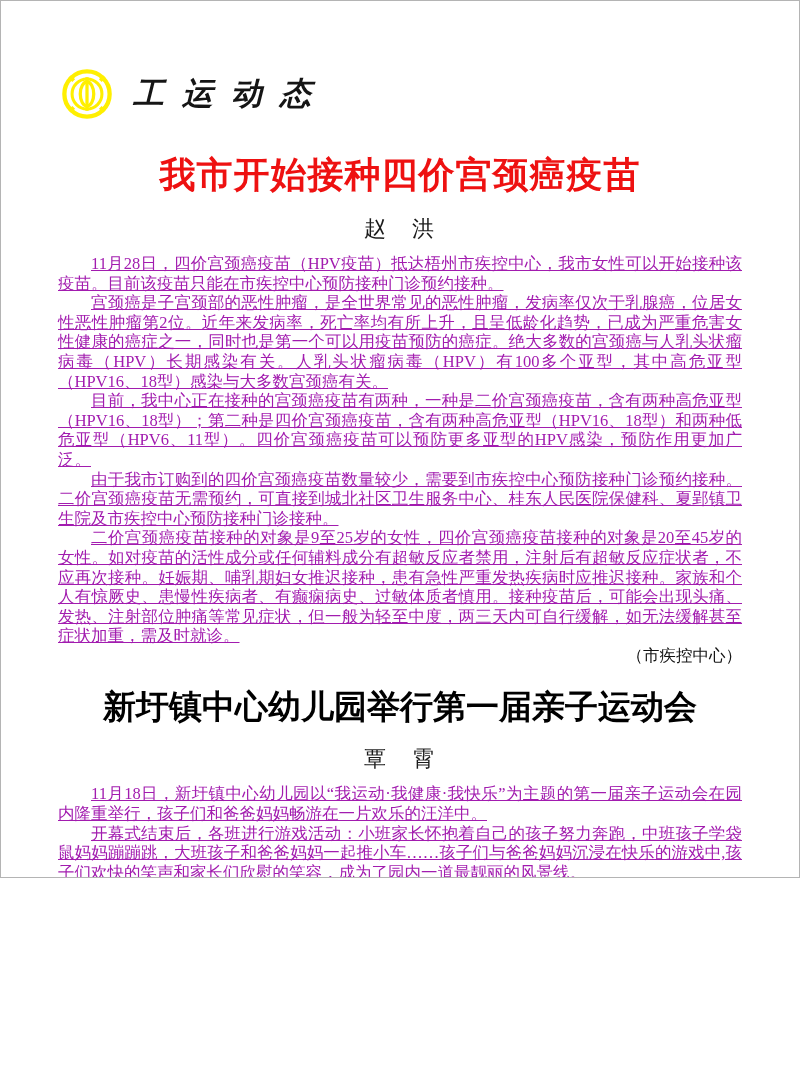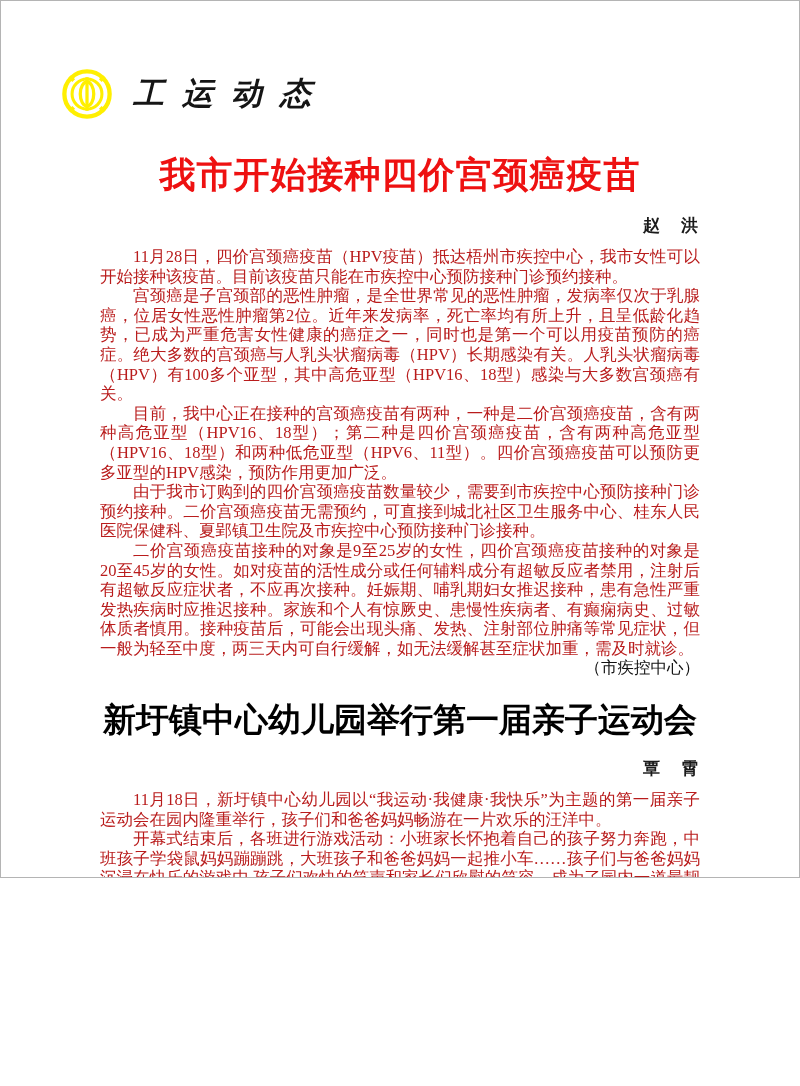--- a/index.html
+++ b/index.html
@@ -27,44 +27,44 @@
   }
   .emblem svg { display: block; }
   .masthead-text {
     font-weight: bold;
     font-style: italic;
     font-size: 31px;
     letter-spacing: 18px;
     color: #151515;
     font-family: "Liberation Serif", serif;
   }
-  article { padding: 0 99px; }
+  article { padding: 0 57px; }
   .article-title {
     text-align: center;
     font-weight: bold;
     font-family: "Liberation Serif", serif;
     white-space: nowrap;
   }
   .title-1 { font-size: 36px; letter-spacing: 1px; margin-top: 26px; }
   .title-2 { font-size: 33px; letter-spacing: 0px; margin-top: 20px; }
   .author {
-    text-align: right;
-    font-size: 17px;
+    text-align: center;
+    font-size: 22px;
     color: #1a1a1a;
     margin-top: 14px;
     margin-bottom: 10px;
     letter-spacing: 2px;
-    font-weight: bold;
   }
   .body-text p {
     font-size: 16.5px;
     line-height: 19.6px;
     text-align: justify;
     text-indent: 2em;
-    color: #b91c1c;
+    color: #a21caf;
+    text-decoration: underline;
   }
   .attribution {
     text-align: right;
     font-size: 16.5px;
     line-height: 19.6px;
     color: #111111;
   }
   .attr-inline {
     float: right;
     text-indent: 0;

